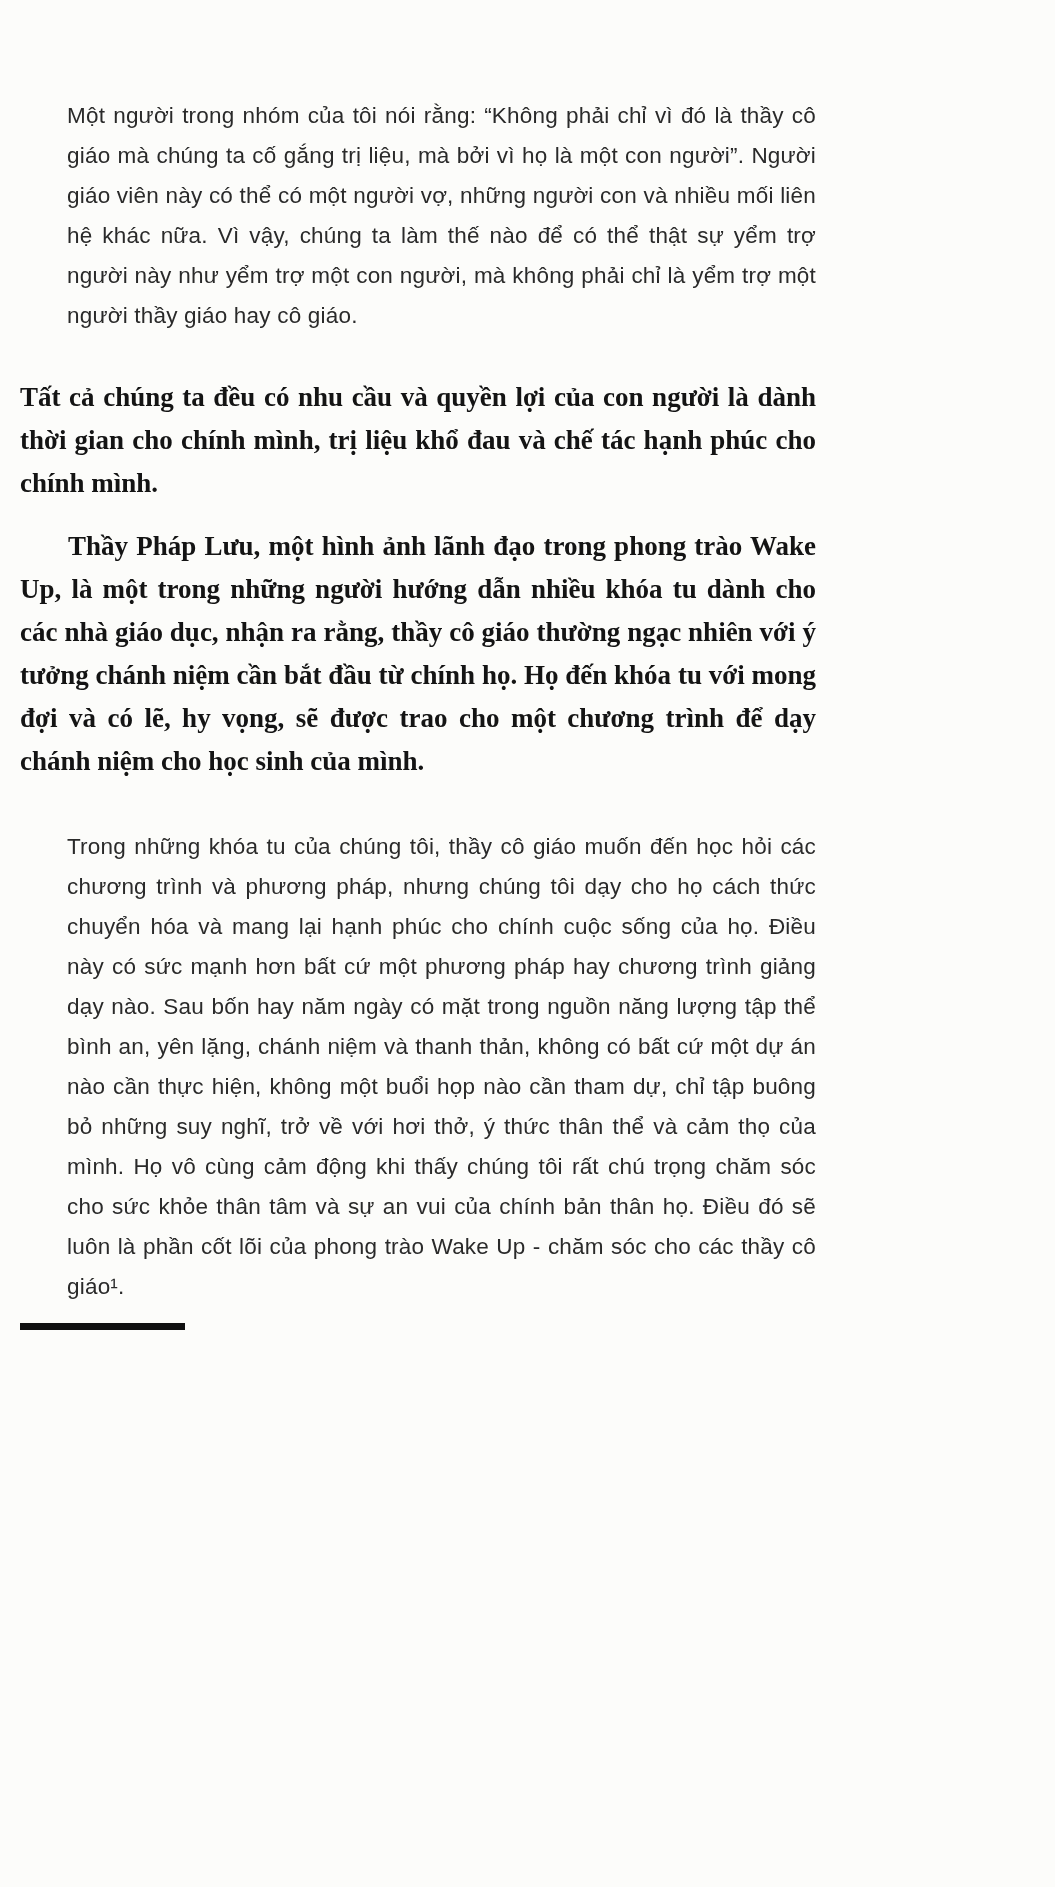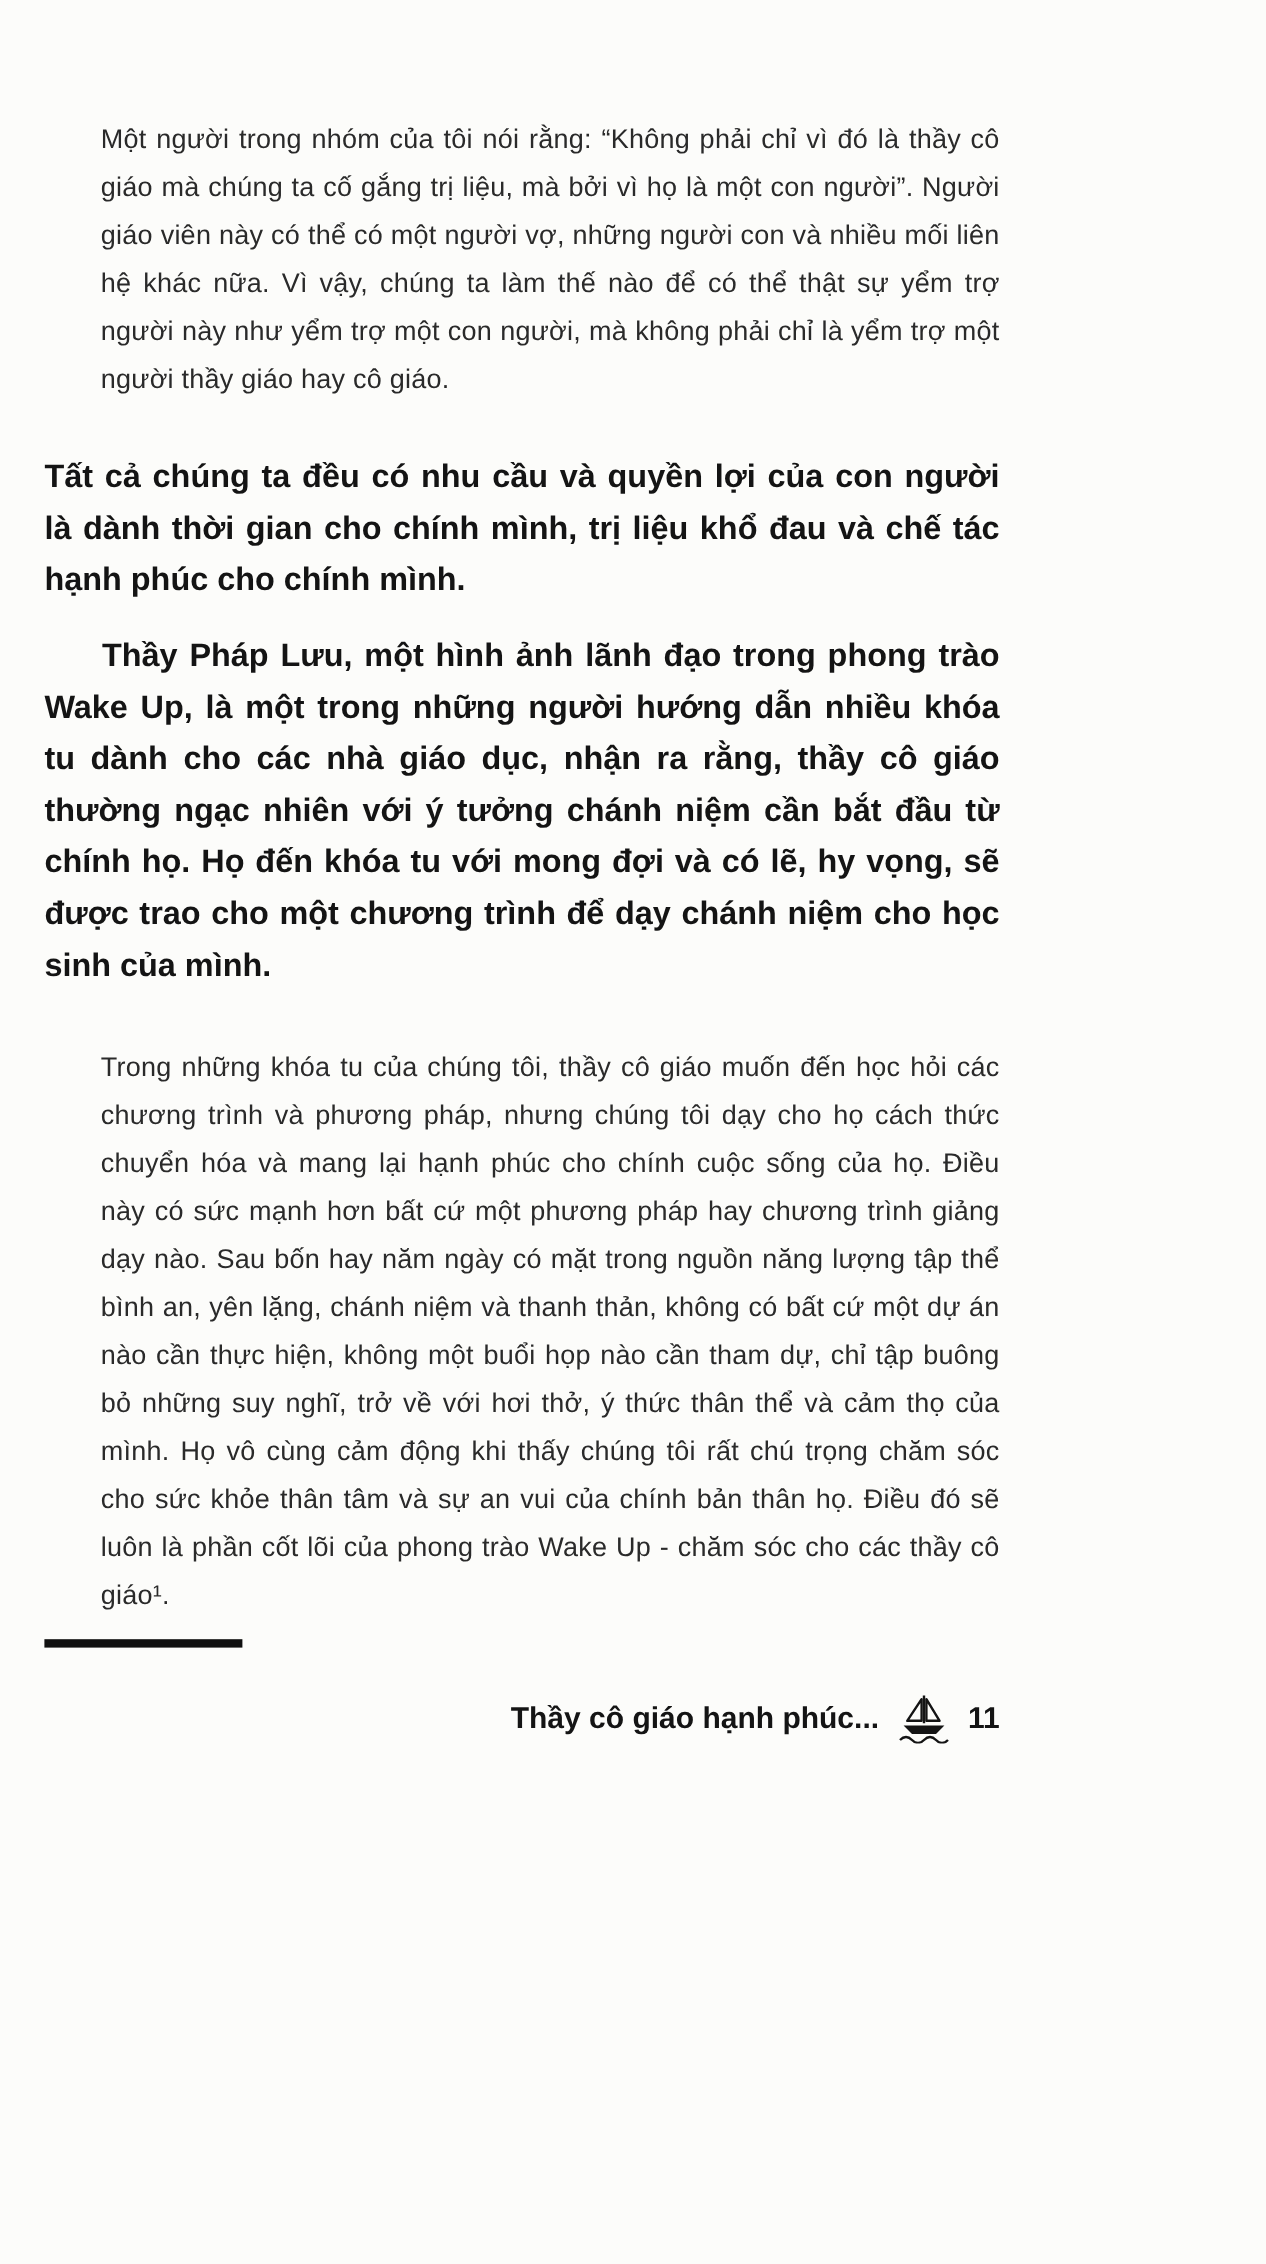--- a/index.html
+++ b/index.html
@@ -8,36 +8,36 @@
     width: 1055px;
     height: 1887px;
     margin: 0 auto;
     background: #fcfcfa;
     color: #1c1c1c;
     overflow: hidden;
     font-family: "Liberation Sans", sans-serif;
   }
   .content {
     position: absolute;
-    left: 37px;
+    left: 20px;
     top: 96px;
     width: 796px;
   }
   .quote {
     margin-left: 47px;
     font-family: "Liberation Sans", sans-serif;
     font-size: 22.5px;
     line-height: 40px;
     text-align: justify;
     color: #2a2a2a;
     letter-spacing: 0.2px;
   }
   .serif {
     margin: 0;
-    font-family: Liberation Sans, sans-serif;
+    font-family: Liberation Serif, serif;
     font-size: 27px;
     line-height: 43px;
     font-weight: 600;
     text-align: justify;
     color: #141414;
   }
   .para1 { margin-top: 40px; }
   .para2 { margin-top: 20px; text-indent: 48px; }
   .quote2 { margin-top: 44px; }
   .footnote-rule {
@@ -82,28 +82,15 @@
 
     <p class="serif para1">Tất cả chúng ta đều có nhu cầu và quyền lợi của con người là dành thời gian cho chính mình, trị liệu khổ đau và chế tác hạnh phúc cho chính mình.</p>
 
     <p class="serif para2">Thầy Pháp Lưu, một hình ảnh lãnh đạo trong phong trào Wake Up, là một trong những người hướng dẫn nhiều khóa tu dành cho các nhà giáo dục, nhận ra rằng, thầy cô giáo thường ngạc nhiên với ý tưởng chánh niệm cần bắt đầu từ chính họ. Họ đến khóa tu với mong đợi và có lẽ, hy vọng, sẽ được trao cho một chương trình để dạy chánh niệm cho học sinh của mình.</p>
 
     <div class="quote quote2">Trong những khóa tu của chúng tôi, thầy cô giáo muốn đến học hỏi các chương trình và phương pháp, nhưng chúng tôi dạy cho họ cách thức chuyển hóa và mang lại hạnh phúc cho chính cuộc sống của họ. Điều này có sức mạnh hơn bất cứ một phương pháp hay chương trình giảng dạy nào. Sau bốn hay năm ngày có mặt trong nguồn năng lượng tập thể bình an, yên lặng, chánh niệm và thanh thản, không có bất cứ một dự án nào cần thực hiện, không một buổi họp nào cần tham dự, chỉ tập buông bỏ những suy nghĩ, trở về với hơi thở, ý thức thân thể và cảm thọ của mình. Họ vô cùng cảm động khi thấy chúng tôi rất chú trọng chăm sóc cho sức khỏe thân tâm và sự an vui của chính bản thân họ. Điều đó sẽ luôn là phần cốt lõi của phong trào Wake Up - chăm sóc cho các thầy cô giáo¹.</div>
 
     <div class="footnote-rule"></div>
 
 
-    <div class="footer">
-      <span class="footer-title">Thầy cô giáo hạnh phúc...</span>
-      <span class="boat">
-        <svg width="46" height="42" viewBox="0 0 46 42" aria-hidden="true">
-          <line x1="23" y1="2" x2="23" y2="25" stroke="#141414" stroke-width="2"></line>
-          <path d="M21 5 L9 23 L21 23 Z" fill="none" stroke="#141414" stroke-width="2" stroke-linejoin="round"></path>
-          <path d="M25 5 L36 23 L25 23 Z" fill="none" stroke="#141414" stroke-width="2" stroke-linejoin="round"></path>
-          <path d="M6 27 L40 27 L33 34 L13 34 Z" fill="#141414"></path>
-          <path d="M3 39 q 5 -5 10 0 q 5 5 10 0 q 5 -5 10 0 q 5 5 10 0" fill="none" stroke="#141414" stroke-width="2"></path>
-        </svg>
-      </span>
-      <span class="page-num">11</span>
-    </div>
 
   </div>
 </div>
 
 </body></html>

